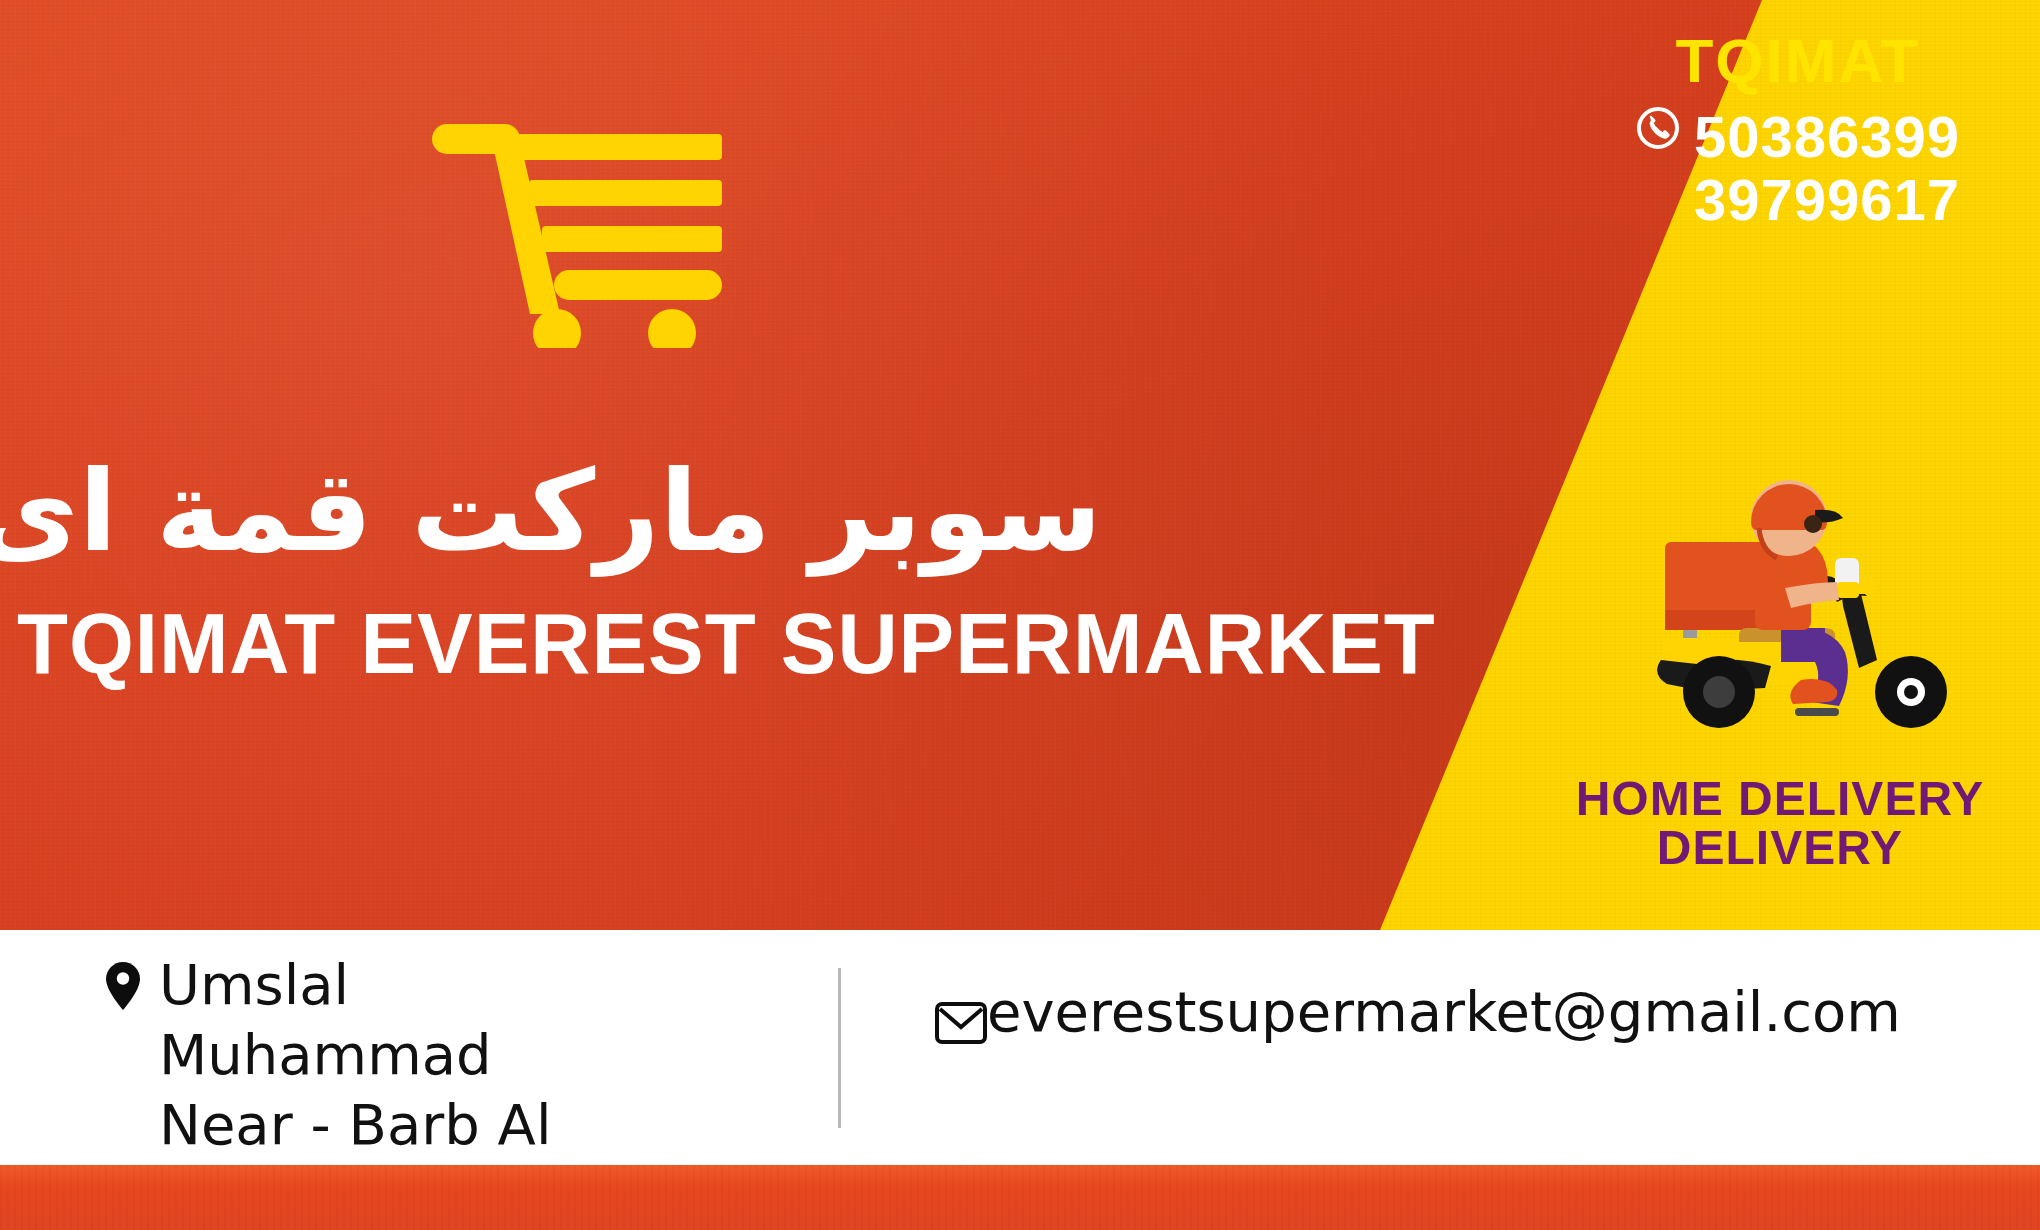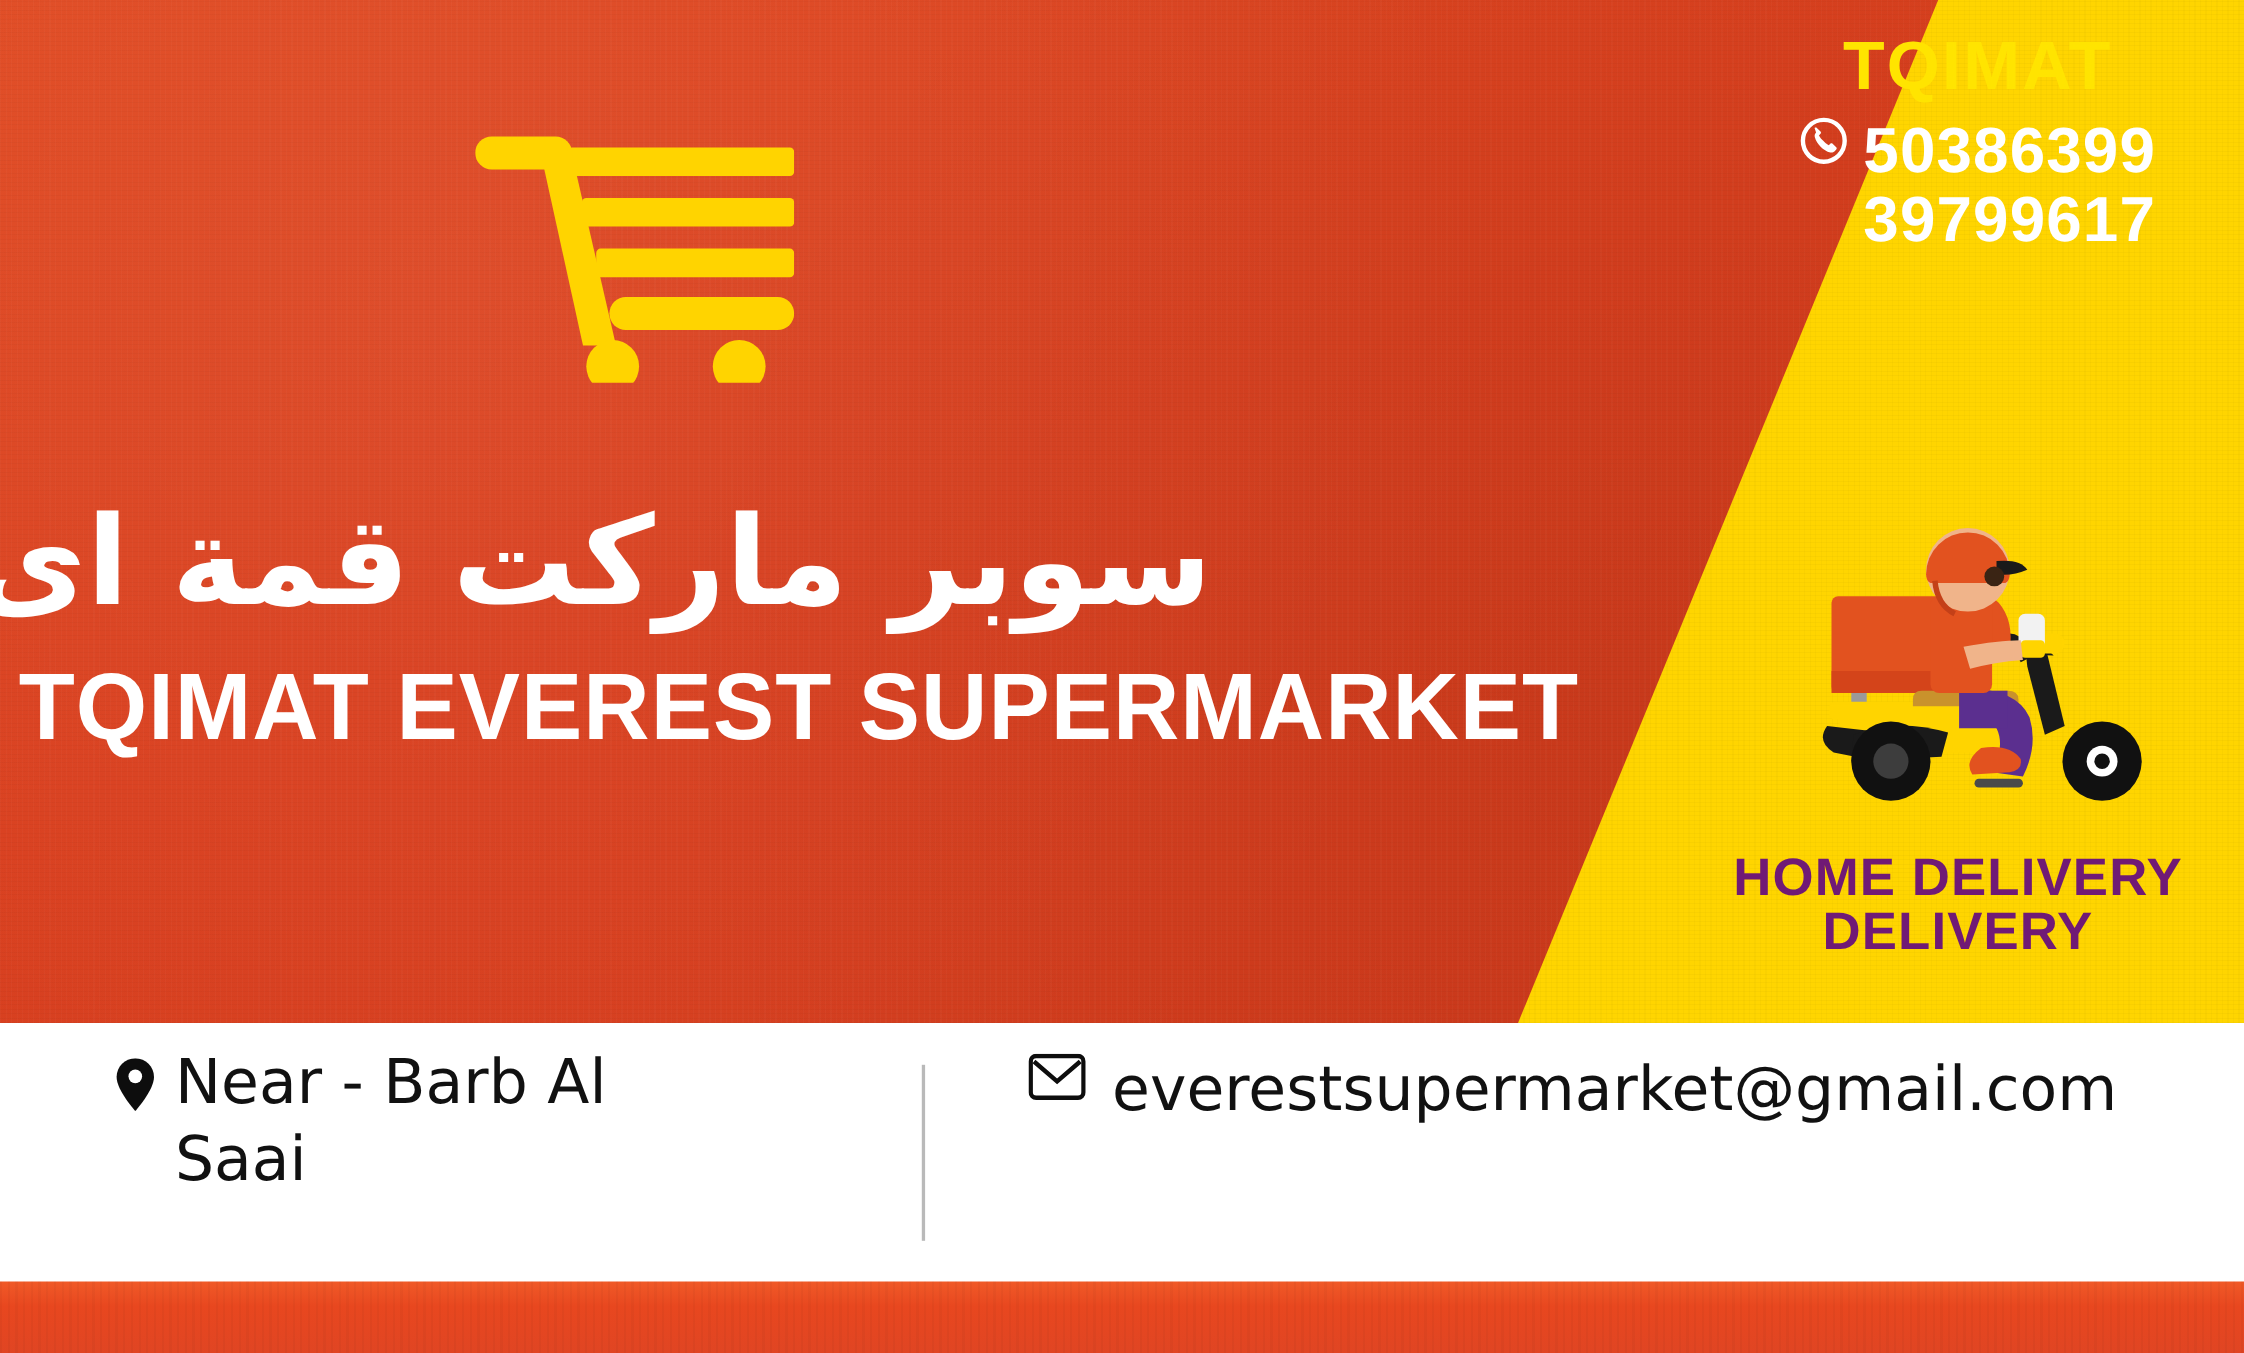--- a/index.html
+++ b/index.html
@@ -192,22 +192,21 @@
     left:838px; top:38px;
     width:3px; height:160px;
     background:#b9b9b9;
   }
   .online-col {
     position:absolute;
     left:935px; top:28px;
   }
   .online-row {
     display:flex;
-    align-items:flex-start;
-    gap:24px;
+    align-items:flex-end;
     height:86px;
   }
   .mail-icon { width:52px; height:42px; flex:0 0 52px; }
   .insta-icon { width:50px; height:50px; flex:0 0 50px; }
   .online-text {
     font-size:56px;
     color:#111111;
     letter-spacing:0px;
     font-family:"DejaVu Sans", sans-serif;
     font-weight:400;
@@ -326,20 +325,21 @@
 
   <div class="white-bar">
 
     <div class="addr-col">
       <div class="addr-row">
         <svg class="pin-icon" viewBox="0 0 36 48">
           <path d="M18 0C8.6 0 1 7.6 1 17c0 12 17 31 17 31s17-19 17-31c0-9.4-7.6-17-17-17z" fill="#0d0d0d"></path>
           <circle cx="18" cy="16.5" r="6.2" fill="#ffffff"></circle>
         </svg>
         <div class="addr-lines">
+          <div>Umslal Muhammad</div>
           <div>Near - Barb Al Saai</div>
         </div>
       </div>
     </div>
 
     <div class="divider"></div>
 
     <div class="online-col">
       <div class="online-row">
         <svg class="mail-icon" viewBox="0 0 52 42">

